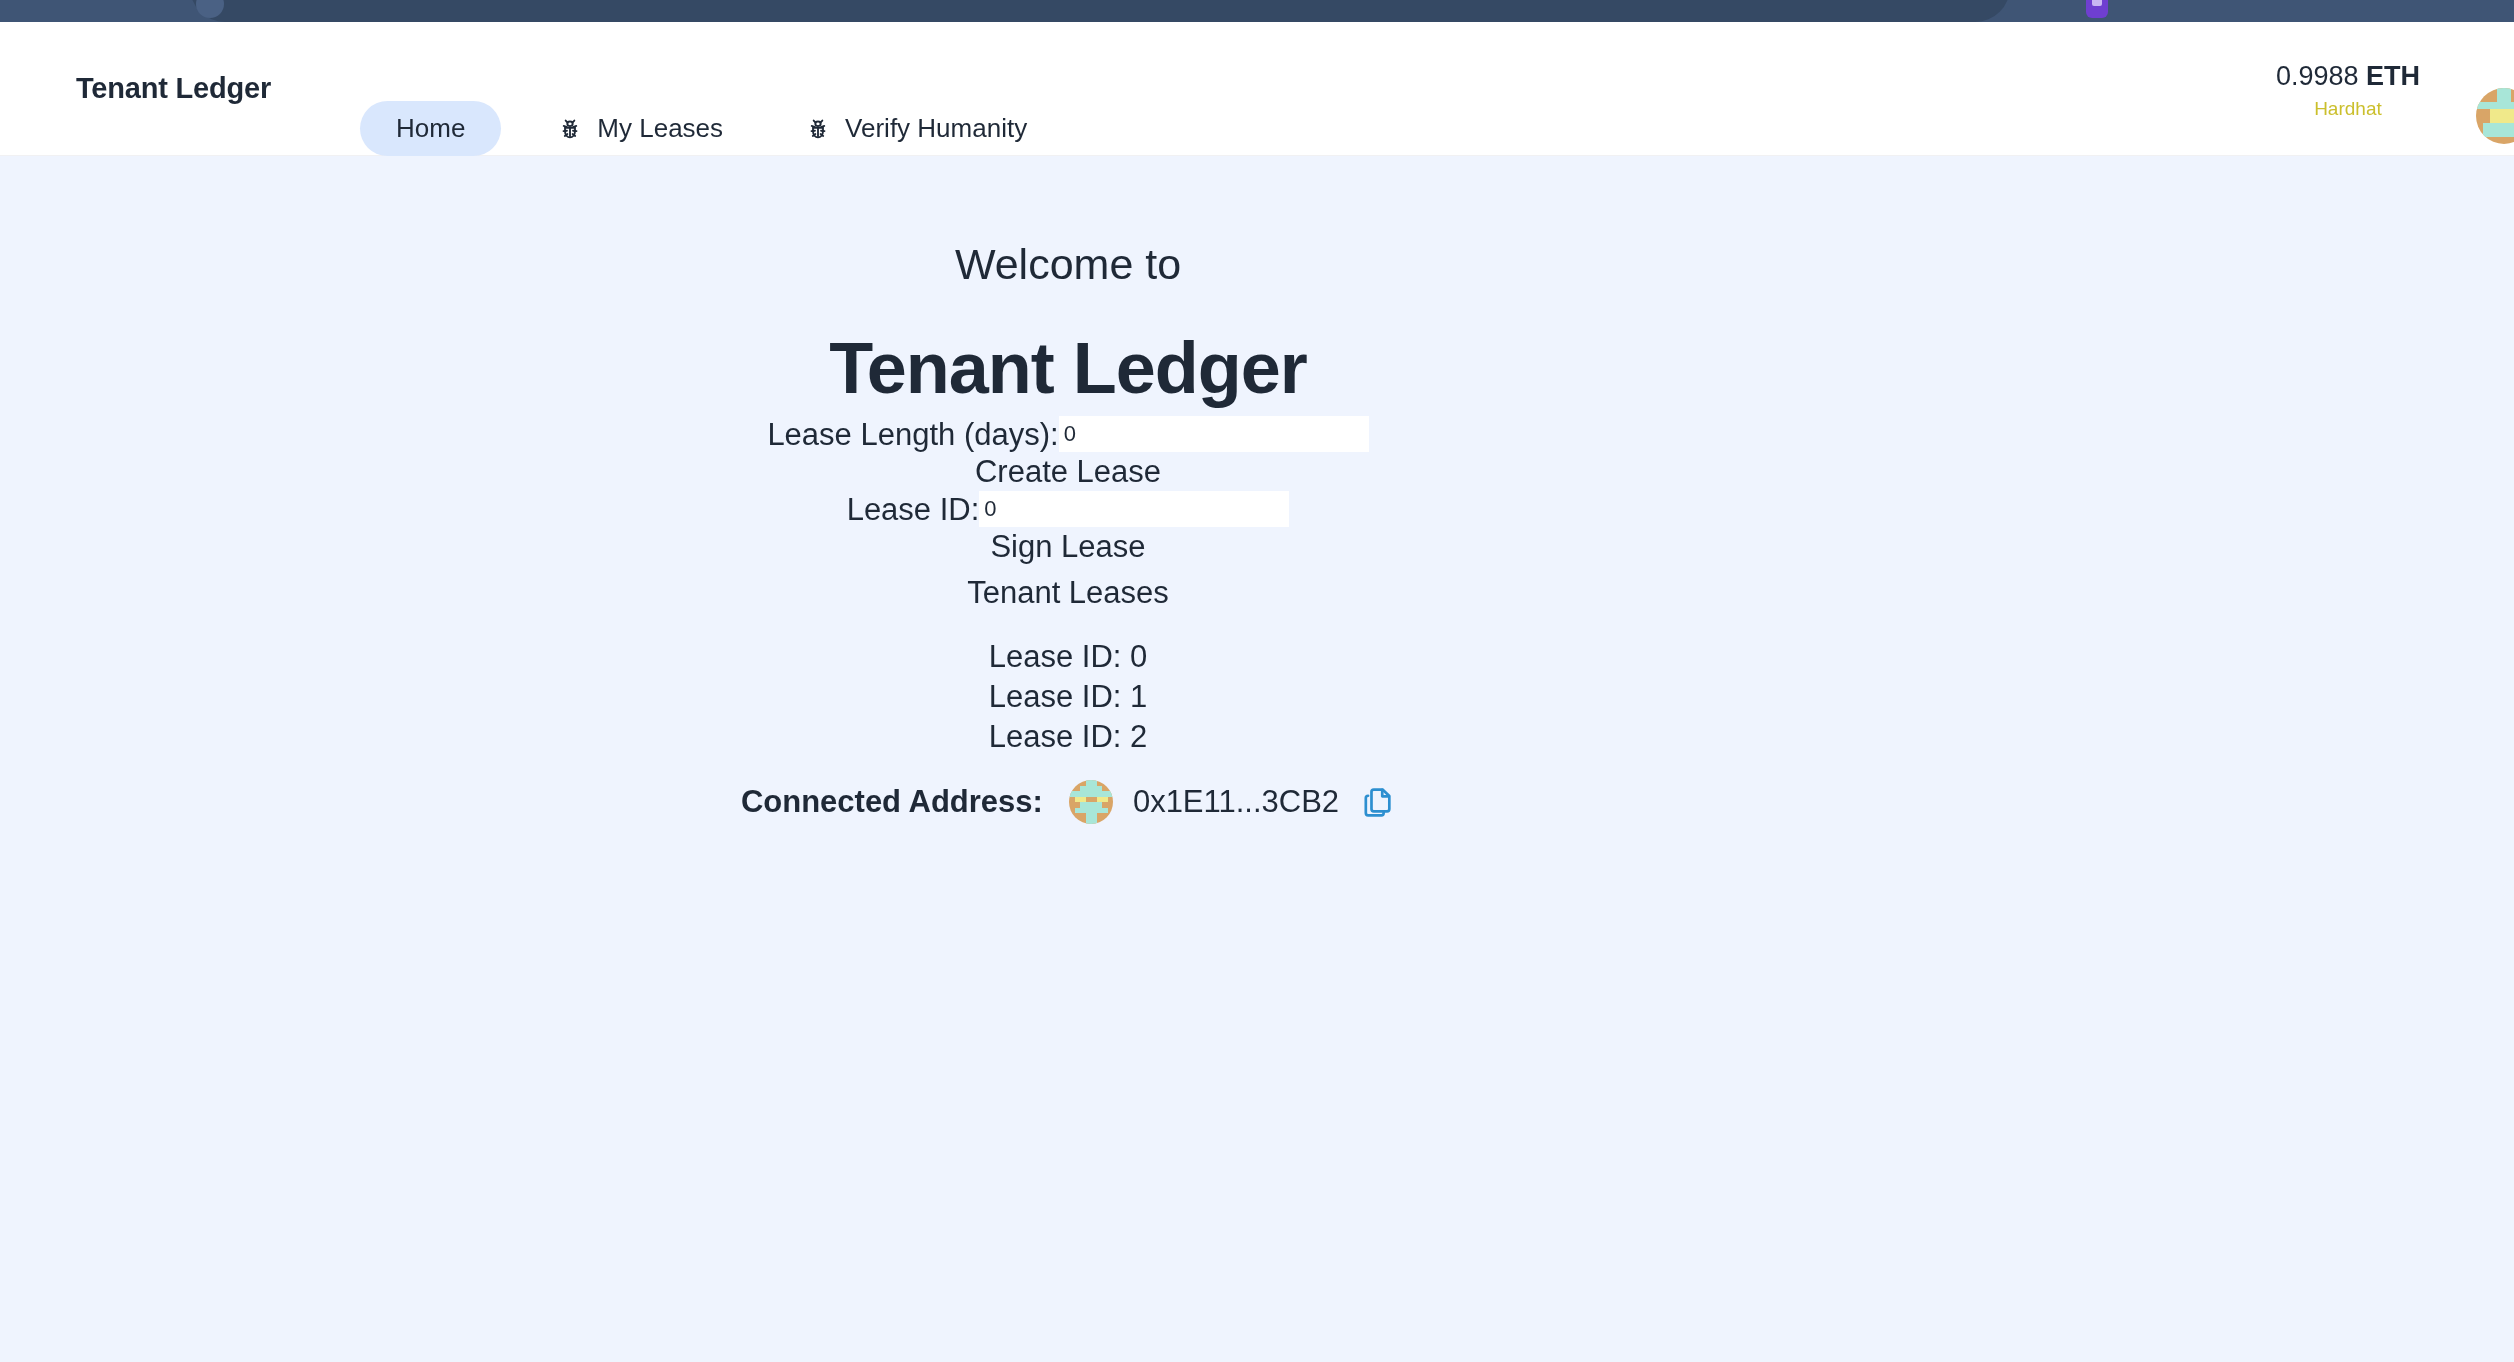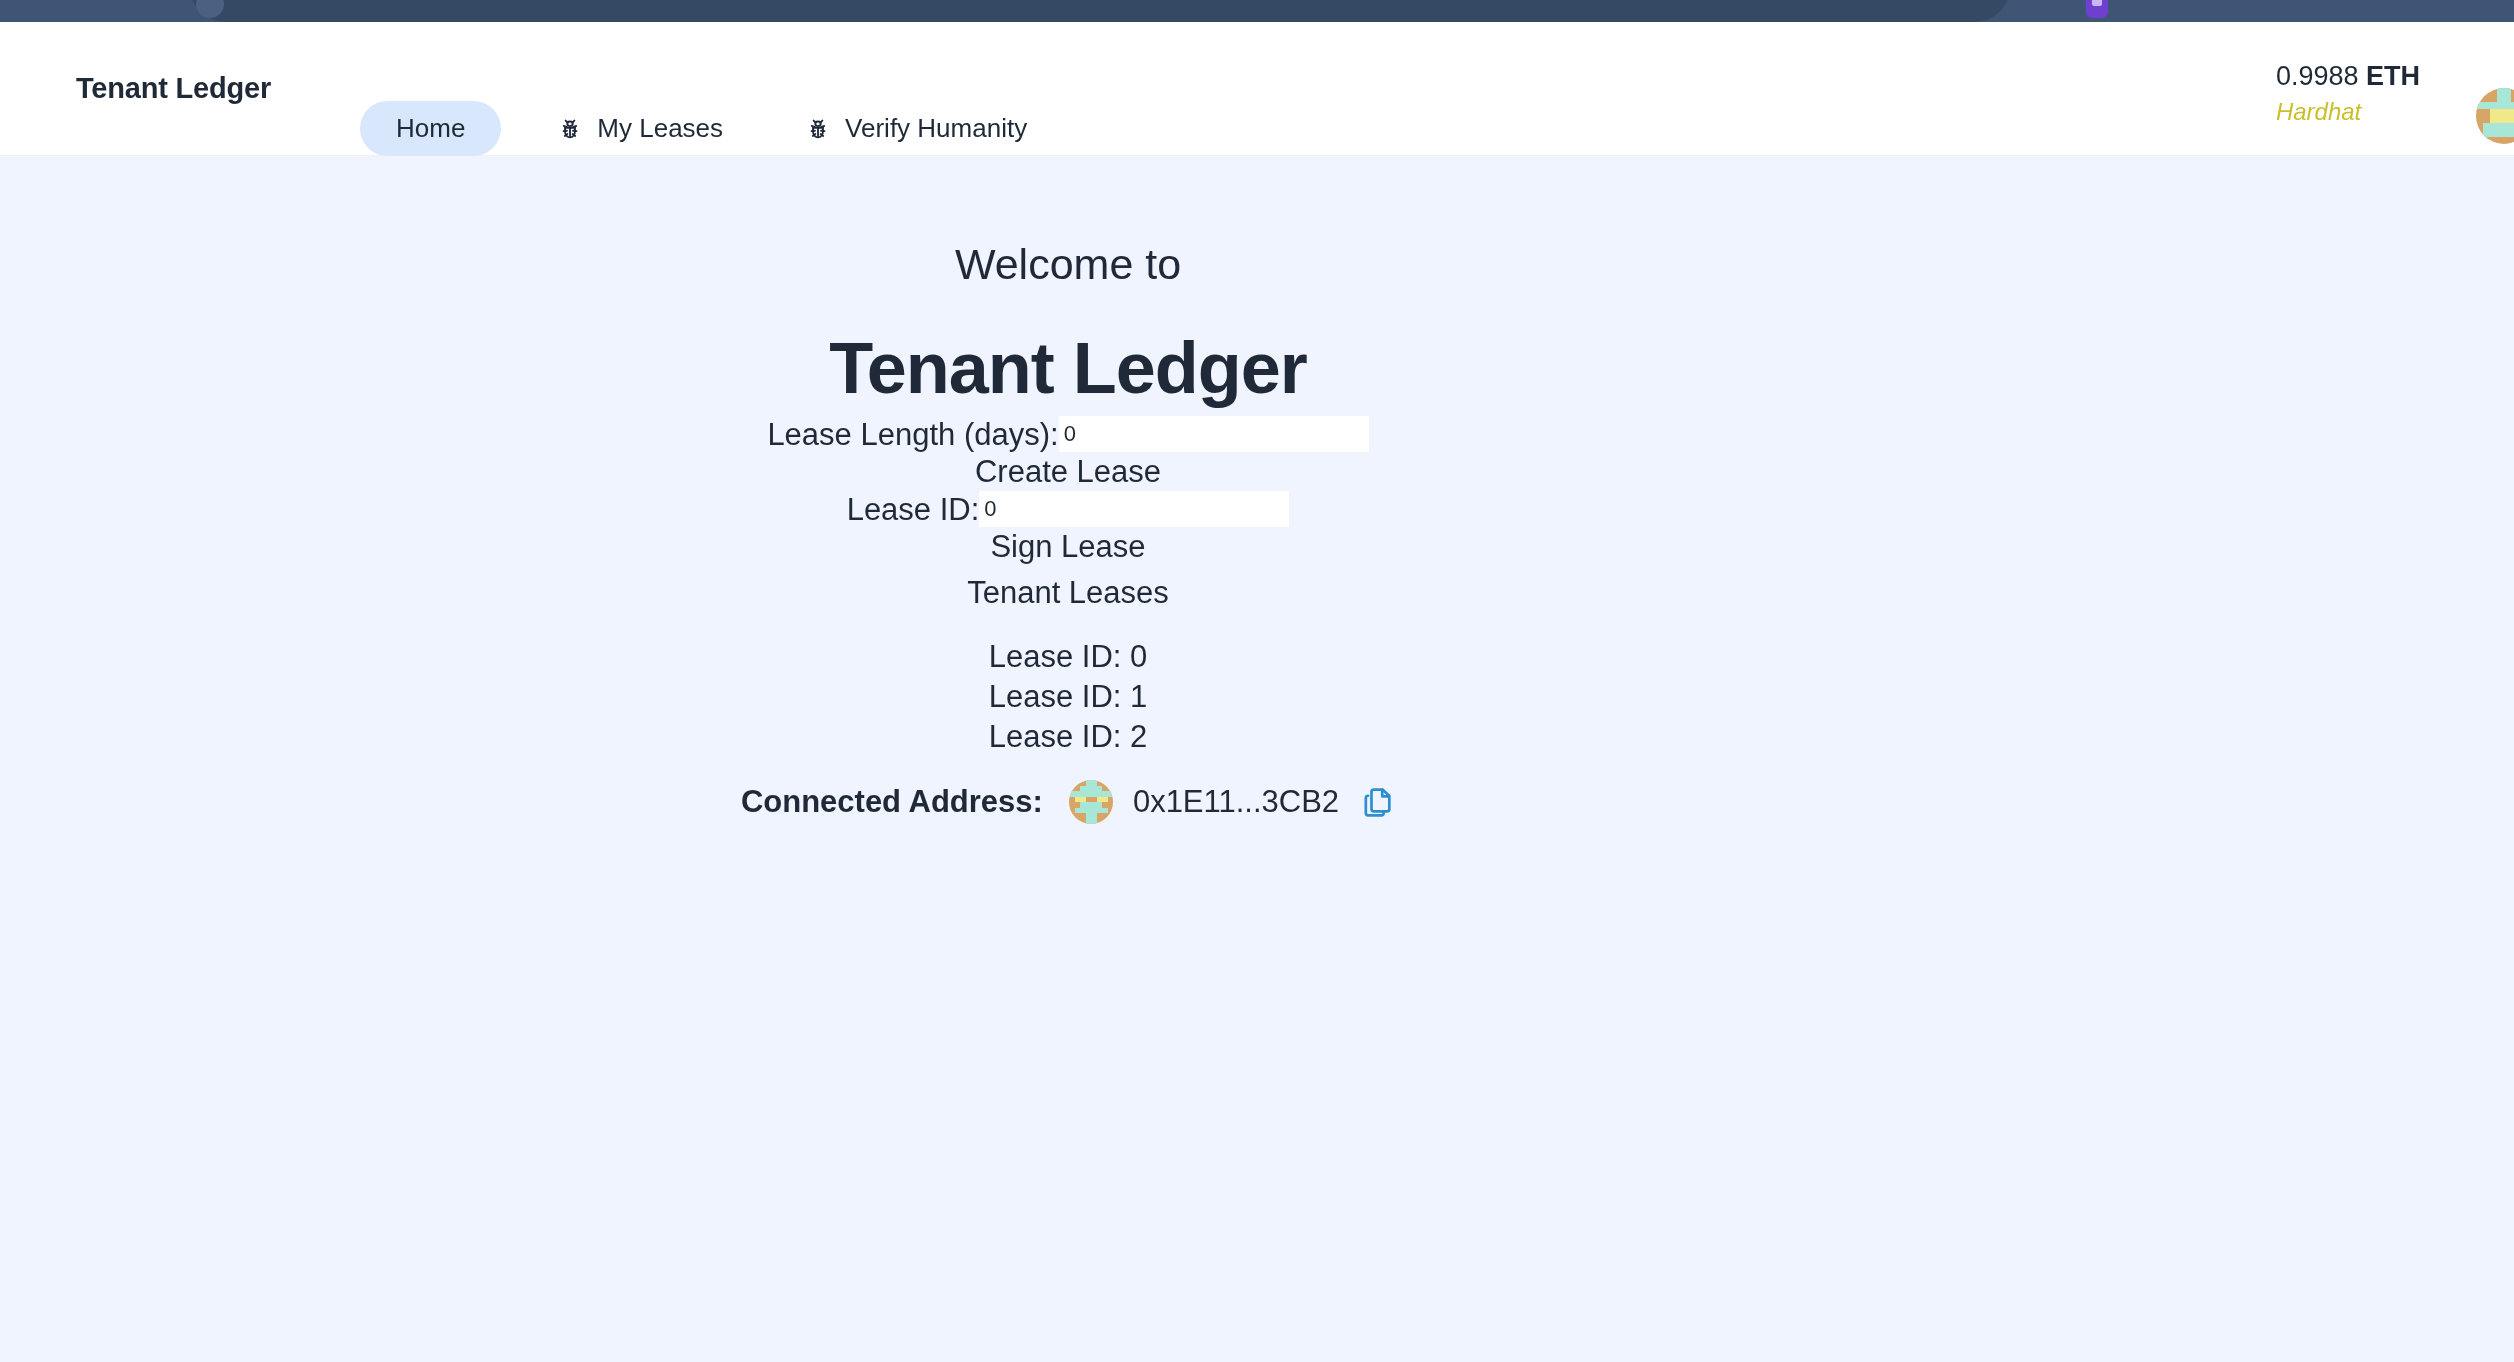--- a/index.html
+++ b/index.html
@@ -89,36 +89,35 @@
     background: #d9e7fd;
     padding-left: 36px;
     padding-right: 36px;
   }
   .nav-icon { width: 26px; height: 28px; flex: 0 0 auto; display: block; }
 
   
   #wallet-info {
     position: absolute;
     right: 94px; top: 38px;
-    text-align: left;
+    text-align: center;
   }
   #eth-balance {
     font-size: 27px;
     color: #1f2937;
     white-space: nowrap;
     line-height: 1.25;
   }
   #eth-balance .unit { font-weight: bold; }
   #network-name {
-    font-size: 24px;
+    font-size: 19px;
     color: #cbbf2c;
     font-weight: 500;
     margin-top: 4px;
     white-space: nowrap;
-    font-style: italic;
   }
   #header-avatar {
     position: absolute;
     right: -18px; top: 66px;
     width: 56px; height: 56px;
     border-radius: 50%;
     overflow: hidden;
   }
 
   

